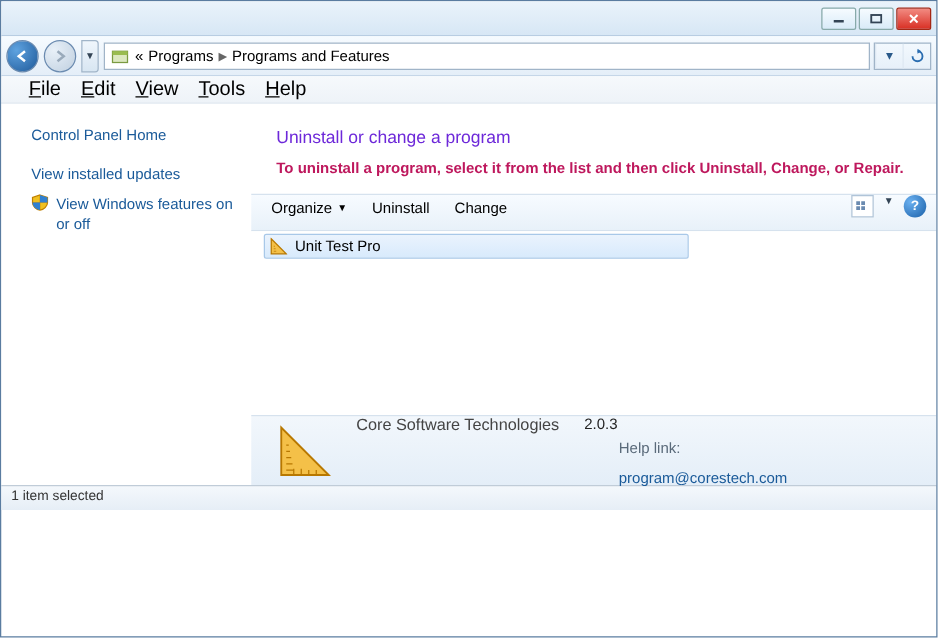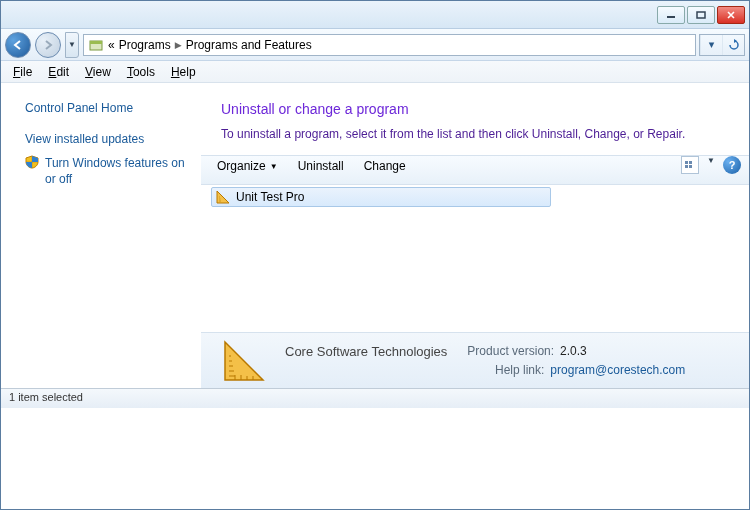--- a/index.html
+++ b/index.html
@@ -15,32 +15,32 @@
 .navdrop { width:14px; height:26px; border:1px solid #a0b4c8; background:linear-gradient(#f0f6fc,#d8e6f2); border-radius:0 3px 3px 0; display:flex; align-items:center; justify-content:center; cursor:pointer; font-size:8px; color:#345;}
 .addrbar { flex:1; height:22px; border:1px solid #a0b4c8; background:#fff; display:flex; align-items:center; padding:0 4px; font-size:12px; gap:4px;}
 .addrbar .crumb { color:#000; cursor:pointer; }
 .addrbar .sep { color:#666; font-size:9px; }
 .addr-icons { display:flex; border:1px solid #a0b4c8; height:22px; margin-left:-1px;}
 .addr-icons div { width:22px; display:flex; align-items:center; justify-content:center; border-left:1px solid #dde8f2; cursor:pointer; font-size:11px; color:#2a5a8a;}
 .searchbox { width:236px; height:22px; border:1px solid #a0b4c8; background:#fff; display:flex; align-items:center; padding:0 6px; margin-left:4px;}
 .searchbox input { border:0; outline:0; width:100%; font-size:12px; font-style:italic; color:#777; }
 .searchbox .sicon { color:#2a6db0; font-size:12px; }
 
-.menubar { height:22px; background:linear-gradient(#f6f9fc,#eef3f8); display:flex; align-items:center; padding:0 6px; gap:4px; font-size:12px; border-bottom:1px solid #d8e2ec;}
+.menubar { height:22px; background:linear-gradient(#f6f9fc,#eef3f8); display:flex; align-items:center; padding:0 16px; gap:4px; font-size:16px; border-bottom:1px solid #d8e2ec;}
 .menubar span { padding:2px 6px; cursor:pointer; }
 .menubar span u { text-decoration: underline; }
 
 .main { display:flex; height:305px; }
 .sidebar { width:200px; background:#fff; padding:18px 12px 10px 24px; font-size:12px; }
 .sidebar .cph { color:#1a5a99; margin-bottom:16px; cursor:pointer; }
 .sidebar .link { color:#1a5a99; margin-bottom:8px; cursor:pointer; display:flex; gap:6px; align-items:flex-start; line-height:1.35;}
 
 .content { flex:1; display:flex; flex-direction:column; background:#fff; }
 .heading { color:#6d28d9; font-size:14px; font-weight:400; padding:18px 20px 6px 20px; }
-.subtext { font-size:12px; padding:4px 20px 14px 20px; color:#4c1d95; }
+.subtext { font-size:12px; padding:4px 20px 14px 20px; color:#be185d;font-weight:bold; }
 
 .toolbar { height:30px; background:linear-gradient(#f7fbff,#e8f1f9); border-top:1px solid #d6e2ee; border-bottom:1px solid #d6e2ee; display:flex; align-items:flex-start; padding:0 8px; font-size:12px; gap:4px;}
 .toolbar .tbtn { padding:3px 8px; cursor:pointer; display:flex; align-items:center; gap:4px;}
 .toolbar .spacer { flex:1; }
 .toolbar .viewopt { width:18px; height:18px; border:1px solid #b0c4d8; display:flex; align-items:center; justify-content:center; font-size:9px; cursor:pointer; background:#fff;}
 .helpq { width:18px; height:18px; border-radius:50%; background:radial-gradient(circle at 30% 30%,#6ab0f0,#1a60a8); color:#fff; display:flex; align-items:center; justify-content:center; font-size:11px; font-weight:bold; cursor:pointer;}
 
 .listarea { flex:1; background:#fff; padding:2px 10px; font-size:12px; }
 .listitem { display:flex; align-items:center; gap:6px; height:20px; padding:0 4px; border:1px solid #a8c8e8; background:linear-gradient(#eaf3fd,#d8eafc); border-radius:2px; width:340px; cursor:pointer;}
 .proticon { width:14px; height:14px; display:inline-flex; }
@@ -133,21 +133,21 @@
     <div class="link">
       <span>
         <svg width="14" height="14">
             <path d="M7 1 L13 3 V7 C13 10 10 13 7 13 C4 13 1 10 1 7 V3 Z" fill="#f0c020" stroke="#c08000"></path>
             <path d="M7 1 L7 13" stroke="#c08000" stroke-width="0.5"></path>
             <path d="M1 7 L13 7" stroke="#c08000" stroke-width="0.5"></path>
             <path d="M7 1 L13 3 V7 L7 7 Z" fill="#3080d0"></path>
             <path d="M7 7 L7 13 C4 13 1 10 1 7 Z" fill="#3080d0"></path>
           </svg>
       </span>
-      <span>Turn Windows features on or off</span>
+      <span>View Windows features on or off</span>
     </div>
   </div>
 
   <div class="content">
     <div class="heading">Uninstall or change a program</div>
     <div class="subtext">To uninstall a program, select it from the list and then click Uninstall, Change, or Repair.</div>
 
     <div class="toolbar">
       <div class="tbtn">
         <span>Organize</span>
@@ -194,24 +194,23 @@
             <line x1="14" y1="42" x2="14" y2="37" stroke="#b87800"></line>
             <line x1="20" y1="42" x2="20" y2="37" stroke="#b87800"></line>
             <line x1="26" y1="42" x2="26" y2="38" stroke="#b87800"></line>
             <line x1="32" y1="42" x2="32" y2="38" stroke="#b87800"></line>
           </svg>
       </div>
       <div class="info">
         <div class="row">
           <span class="company">Core Software Technologies</span>
           <span style="width:8px"></span>
-          <span class="lbl">Product version:</span>
           <span class="val">2.0.3</span>
         </div>
-        <div class="row" style="justify-content:flex-start; padding-left:210px;">
+        <div class="row" style="justify-content:space-between; padding-left:210px;flex-direction:column;">
           <span class="lbl">Help link:</span>
           <span class="linkv">program@corestech.com</span>
         </div>
       </div>
     </div>
 
   </div>
 </div>
 
 <div class="statusbar">

